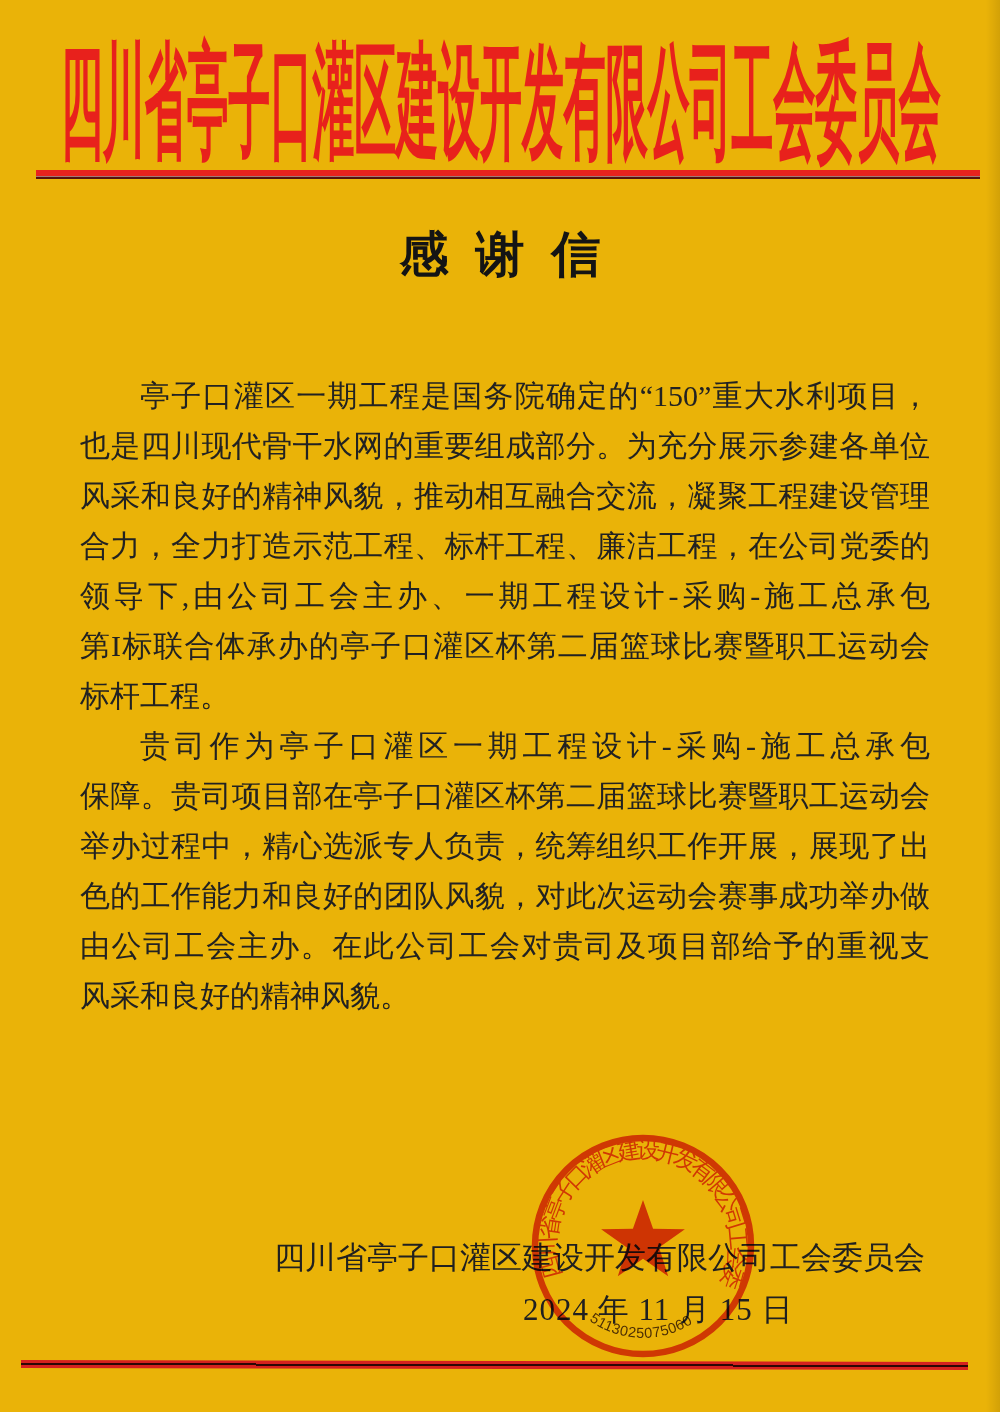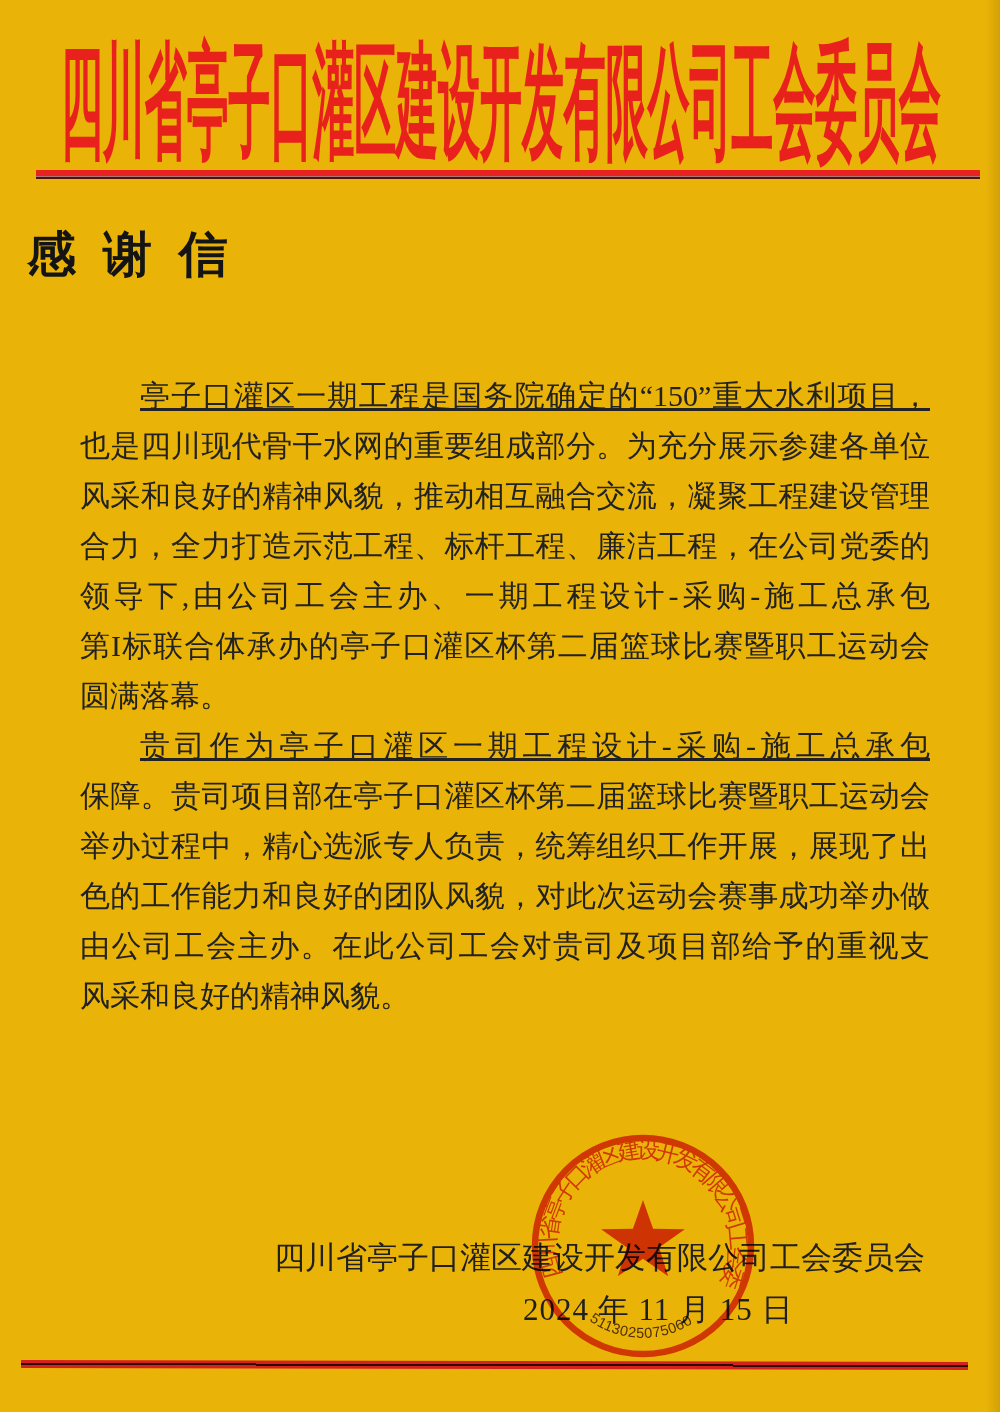--- a/index.html
+++ b/index.html
@@ -22,39 +22,40 @@
   }
   .letterhead{
     position:absolute;top:18px;left:57px;width:888px;height:150px;
   }
   .rule-top{
     position:absolute;top:170px;left:36px;width:944px;height:9px;
     background:linear-gradient(to bottom,#e8221e 0px,#e8221e 6px,#f8dedd 6px,#55100e 7px,#55100e 9px);
   }
   .doc-title{
     position:absolute;top:226px;left:0;width:1000px;
+    text-align:center;
     font-size:49px;font-weight:bold;color:#141414;
     letter-spacing:0.55em;text-indent:0.55em;
     line-height:1.2;
   }
   .letter-body{
     position:absolute;top:371px;left:80px;width:850px;
     font-size:30px;color:#222;
   }
   .letter-body .line{
     height:50px;line-height:50px;
     white-space:nowrap;
   }
   .letter-body .line.fill{
     text-align:justify;
     text-align-last:justify;
     white-space:normal;
     overflow:hidden;
   }
-  .letter-body .line.indent{ text-indent:2em;text-decoration:underline; }
+  .letter-body .line.indent{ text-indent:2em; }
   .signature-line{
     position:absolute;top:1238px;left:80px;width:845px;
     text-align:right;
     font-size:31px;color:#202020;line-height:40px;
     white-space:nowrap;
   }
   .date-line{
     position:absolute;top:1290px;left:523px;
     font-size:31px;color:#202020;line-height:40px;
     white-space:nowrap;
@@ -85,21 +86,21 @@
   <div class="doc-title">感谢信</div>
 
   <div class="letter-body">
     <div id="paragraphs">
         <div class="line indent fill">亭子口灌区一期工程是国务院确定的“150”重大水利项目，</div>
         <div class="line fill">也是四川现代骨干水网的重要组成部分。为充分展示参建各单位</div>
         <div class="line fill">风采和良好的精神风貌，推动相互融合交流，凝聚工程建设管理</div>
         <div class="line fill">合力，全力打造示范工程、标杆工程、廉洁工程，在公司党委的</div>
         <div class="line fill">领导下,由公司工会主办、一期工程设计-采购-施工总承包（EPC）</div>
         <div class="line fill">第I标联合体承办的亭子口灌区杯第二届篮球比赛暨职工运动会</div>
-        <div class="line">圆满落幕。</div>
+        <div class="line">标杆工程。</div>
         <div class="line indent fill">贵司作为亭子口灌区一期工程设计-采购-施工总承包（EPC）</div>
         <div class="line fill">保障。贵司项目部在亭子口灌区杯第二届篮球比赛暨职工运动会</div>
         <div class="line fill">举办过程中，精心选派专人负责，统筹组织工作开展，展现了出</div>
         <div class="line fill">色的工作能力和良好的团队风貌，对此次运动会赛事成功举办做</div>
         <div class="line fill">由公司工会主办。在此公司工会对贵司及项目部给予的重视支持、</div>
         <div class="line">风采和良好的精神风貌。</div>
       </div>
   </div>
 
   <div class="signature-line">四川省亭子口灌区建设开发有限公司工会委员会</div>

